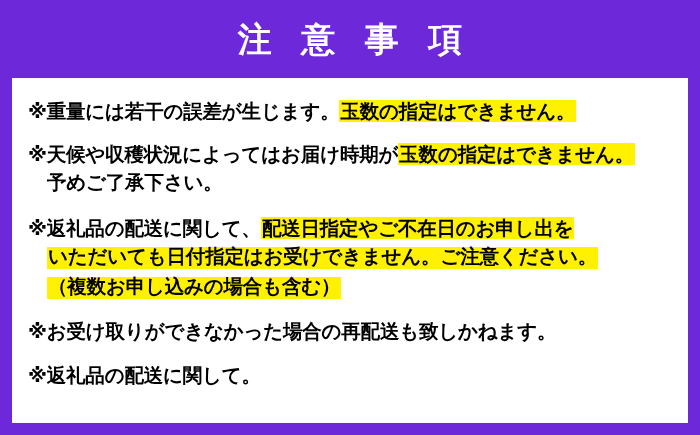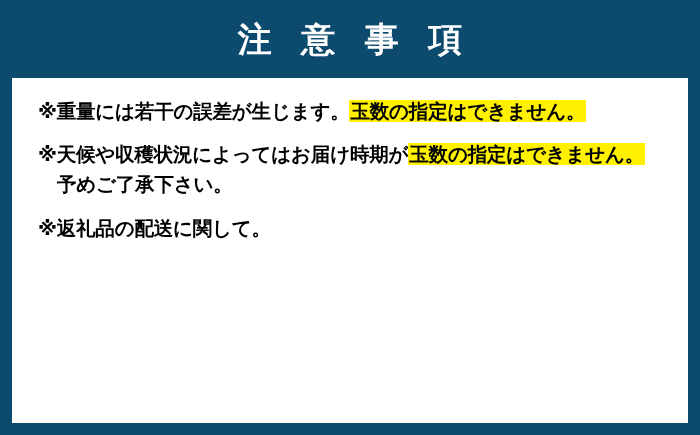--- a/index.html
+++ b/index.html
@@ -11,21 +11,21 @@
     width: 700px;
     height: 435px;
     background: #e60012;
     font-family: "Liberation Sans", "DejaVu Sans", sans-serif;
     overflow: hidden;
   }
   .page {
     position: relative;
     width: 700px;
     height: 435px;
-    background: #0c4a6e;
+    background: #6d28d9;
     padding: 0;
   }
   .title-bar {
     height: 78px;
     display: flex;
     align-items: center;
     justify-content: center;
   }
   .title {
     color: #ffffff;
@@ -51,44 +51,52 @@
   }
   .note {
     font-size: 19.5px;
     line-height: 1.55;
     color: #000000;
     font-weight: bold;
     margin-bottom: 13px;
     letter-spacing: -0.2px;
   }
   .note:last-child { margin-bottom: 0; }
-  .note .line { display: block; margin-left: 10px; }
+  .note .line { display: block; }
   .hl {
     background: #fff100;
     padding: 0 1px;
   }
-  .indent { padding-left: 19px; }
+  .indent { padding-left: 19px; font-family: Liberation Mono, monospace; }
 </style>
 </head>
 <body>
 
 <div class="page">
 
   <div class="title-bar">
     <div class="title">注 意 事 項</div>
   </div>
 
   <div class="panel">
     <ul class="notes">
         <li class="note">
           <span class="line"><span>※重量には若干の誤差が生じます。</span><span class="hl">玉数の指定はできません。</span></span>
         </li>
         <li class="note">
           <span class="line"><span>※天候や収穫状況によってはお届け時期が</span><span class="hl">玉数の指定はできません。</span></span>
           <span class="line indent"><span>予めご了承下さい。</span></span>
         </li>
         <li class="note">
+          <span class="line"><span>※返礼品の配送に関して、</span><span class="hl">配送日指定やご不在日のお申し出を</span></span>
+          <span class="line indent"><span class="hl">いただいても日付指定はお受けできません。ご注意ください。</span></span>
+          <span class="line indent"><span class="hl">（複数お申し込みの場合も含む）</span></span>
+        </li>
+        <li class="note">
+          <span class="line"><span>※お受け取りができなかった場合の再配送も致しかねます。</span></span>
+        </li>
+        <li class="note">
           <span class="line"><span>※返礼品の配送に関して。</span></span>
         </li>
       </ul>
   </div>
 
 </div>
 
 </body></html>

